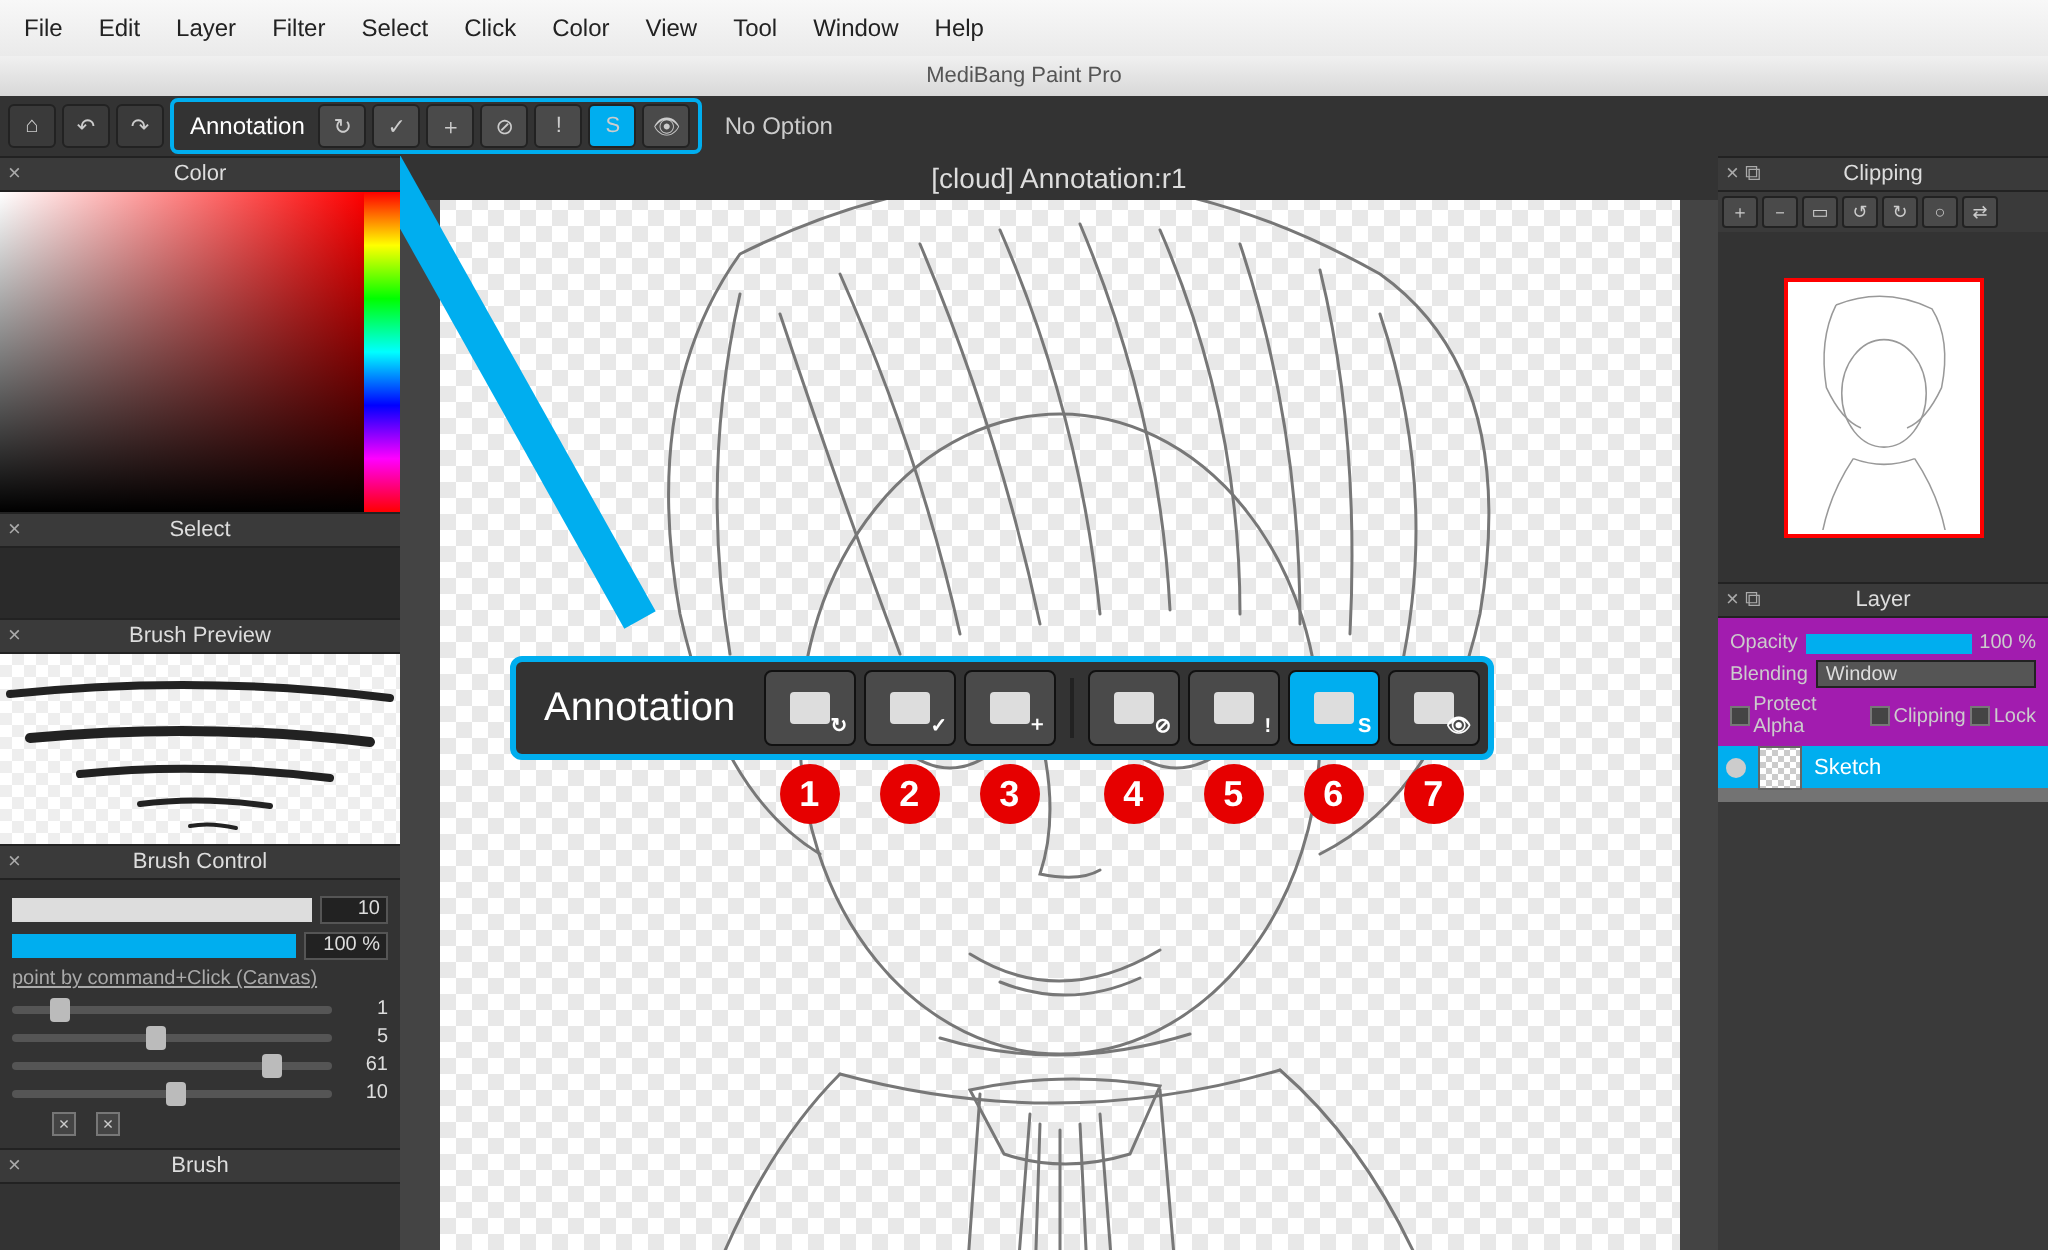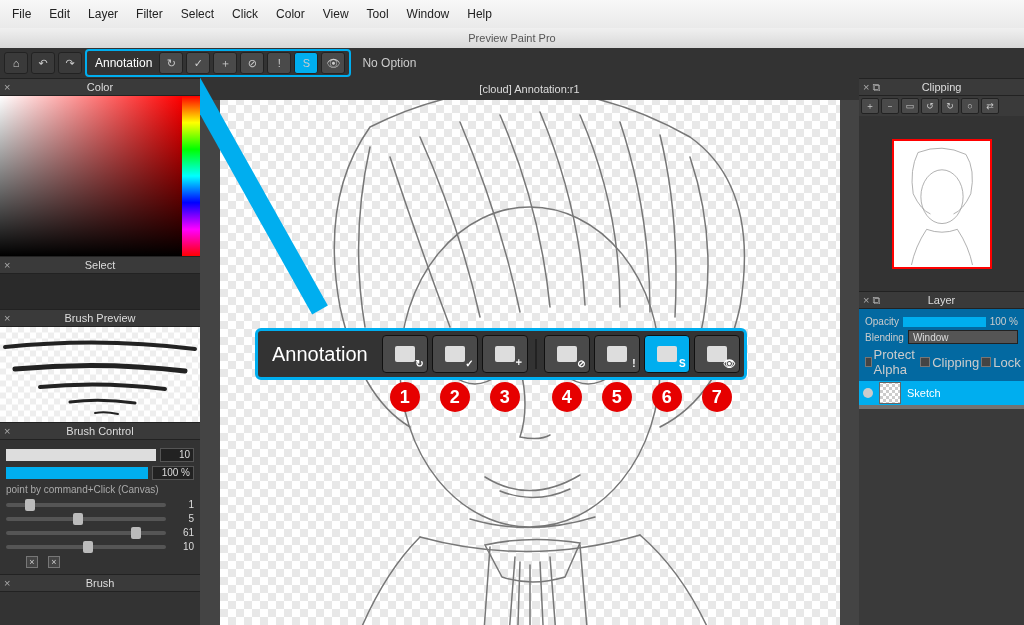--- a/index.html
+++ b/index.html
@@ -32,49 +32,49 @@
 .palette-body { height:35px; background:#2a2a2a; }
 
 .brush-preview { height:95px; background:repeating-conic-gradient(#fff 0 25%, #eee 0 50%) 0/12px 12px; position:relative; }
 .brush-preview svg { position:absolute; inset:0; }
 
 .brush-control { padding:4px 6px; background:#333; }
 .bc-row { display:flex; align-items:center; gap:4px; margin:4px 0; }
 .bc-bar { flex:1; height:12px; background:#ddd; position:relative; }
 .bc-bar .fill { position:absolute; left:0; top:0; bottom:0; background:#00aeef; }
 .bc-val { width:34px; height:14px; background:#222; border:1px solid #555; color:#ddd; text-align:right; padding:0 3px; font-size:10px; }
-.hint { font-size:10px; color:#aaa; margin:4px 0; }
+.hint { font-size:10px; color:#aaa; margin:4px 0;text-decoration:underline; }
 .slider-row { display:flex; align-items:center; gap:6px; margin:3px 0; }
 .slider { flex:1; height:4px; background:#555; border-radius:2px; position:relative; }
 .slider .thumb { position:absolute; top:-4px; width:10px; height:12px; background:#bbb; border-radius:2px; }
 .sval { width:22px; text-align:right; font-size:10px; color:#ddd; }
 .chk { width:12px; height:12px; border:1px solid #777; background:#444; display:inline-flex; align-items:center; justify-content:center; color:#ccc; font-size:9px; }
 
 .center { flex:1; background:#444; display:flex; flex-direction:column; position:relative; }
-.doc-tab { height:22px; background:#333; display:flex; align-items:center; justify-content:center; color:#ddd; font-size:11px; }
+.doc-tab { height:22px; background:#333; display:flex; align-items:center; justify-content:center; color:#ddd; font-size:14px; }
 .canvas-area { flex:1; display:flex; align-items:center; justify-content:center; overflow:hidden; position:relative; }
 .canvas { width:620px; height:620px; background:repeating-conic-gradient(#fff 0 25%, #e8e8e8 0 50%) 0/16px 16px; position:relative; margin-top:20px; }
 .canvas svg { position:absolute; inset:0; }
 
 .right { width:165px; background:#333; display:flex; flex-direction:column; font-size:11px; color:#ccc; }
 .nav-tools { height:20px; display:flex; gap:2px; padding:2px; background:#3a3a3a; }
 .nav-tools .nt { width:18px; height:16px; background:#4a4a4a; border:1px solid #222; border-radius:2px; display:flex;align-items:center;justify-content:center;font-size:9px;color:#ccc; }
 .nav-preview { height:175px; background:#333; display:flex; align-items:center; justify-content:center; }
 .nav-thumb { width:100px; height:130px; background:#fff; border:2px solid #f00; position:relative; }
 .nav-thumb svg { position:absolute; inset:0; }
-.layer-ctrl { padding:4px 6px; background:#0369a1; font-size:10px; }
+.layer-ctrl { padding:4px 6px; background:#a21caf; font-size:10px; }
 .layer-ctrl .row { display:flex; align-items:center; gap:4px; margin:3px 0; }
 .opacity-bar { flex:1; height:10px; background:#00aeef; }
 .blend-sel { flex:1; height:14px; background:#555; border:1px solid #222; color:#ddd; padding:0 4px; font-size:10px; display:flex; align-items:center; }
-.layer-flags { display:flex; gap:2px; font-size:13px; color:#ccc; }
+.layer-flags { display:flex; gap:2px; font-size:10px; color:#ccc; }
 .lf { display:flex; align-items:center; gap:2px; }
 .lf .box { width:10px; height:10px; border:1px solid #777; background:#444; }
 
 .layer-list { flex:1; background:#3a3a3a; }
-.layer-row { height:28px; display:flex; align-items:center; gap:6px; padding:0 4px; border-bottom:4px solid #737373; }
+.layer-row { height:28px; display:flex; align-items:center; gap:6px; padding:0 4px; border-bottom:7px solid #737373; }
 .layer-row.active { background:#00aeef; color:#fff; }
 .layer-thumb { width:22px; height:22px; background:#fff; border:1px solid #666; }
 .layer-thumb.checker { background:repeating-conic-gradient(#fff 0 25%, #ccc 0 50%) 0/6px 6px; }
 .eye { width:10px; height:10px; border-radius:50%; background:#ccc; }
 
 .callout-line { position:absolute; pointer-events:none; }
 
 .zoom-callout { position:absolute; left:255px; top:250px; border:3px solid #00aeef; border-radius:6px; background:#333; display:flex; align-items:center; padding:4px; gap:4px; z-index:10; }
 .zoom-callout .zlabel { color:#fff; font-size:20px; padding:0 10px; }
 .zbtn { width:46px; height:38px; background:#4a4a4a; border:1px solid #111; border-radius:4px; display:flex; align-items:center; justify-content:center; position:relative; }
@@ -95,21 +95,21 @@
   <span class="mi">Select</span>
   <span class="mi">Click</span>
   <span class="mi">Color</span>
   <span class="mi">View</span>
   <span class="mi">Tool</span>
   <span class="mi">Window</span>
   <span class="mi">Help</span>
 </div>
 
 <div class="titlebar">
-  <span>Preview Paint Pro</span>
+  <span>MediBang Paint Pro</span>
 </div>
 
 <div class="app">
   <div class="toolbar">
     <div class="tbtn dark">⌂</div>
     <div class="tbtn dark">↶</div>
     <div class="tbtn dark">↷</div>
     <div class="anno-highlight">
       <span class="anno-label">Annotation</span>
       <div class="tbtn">↻</div>

